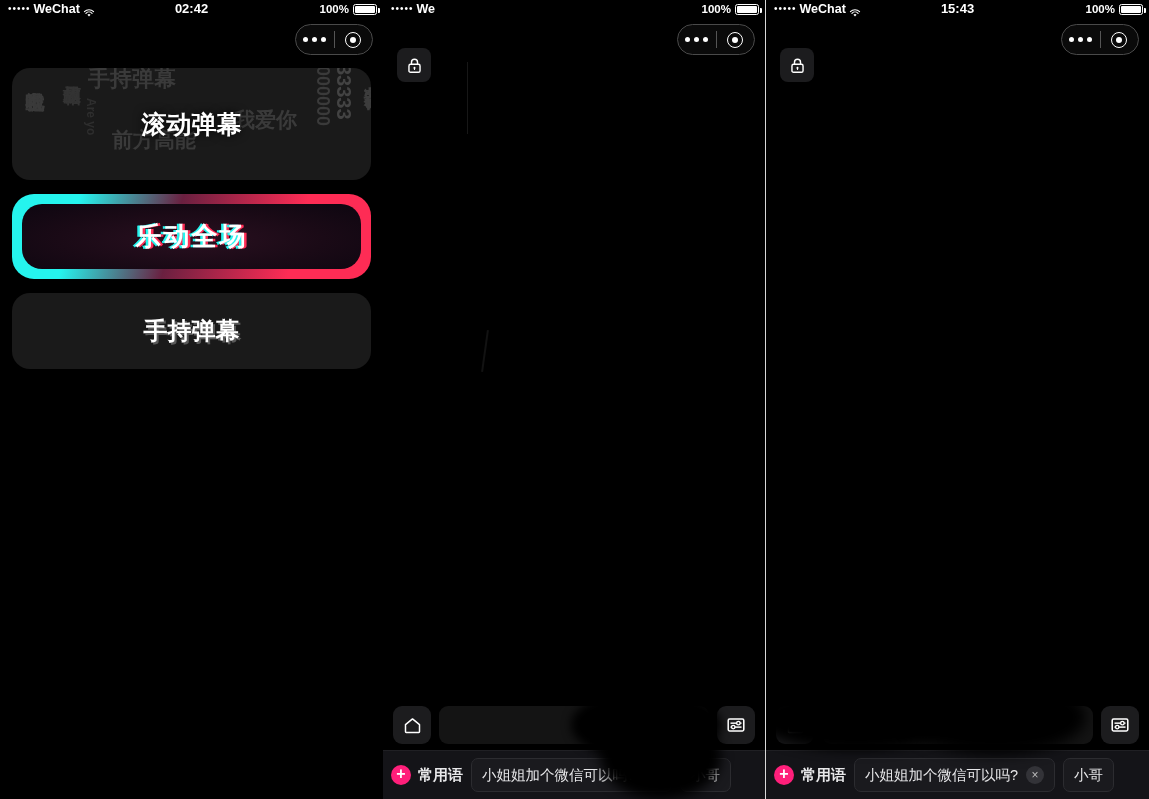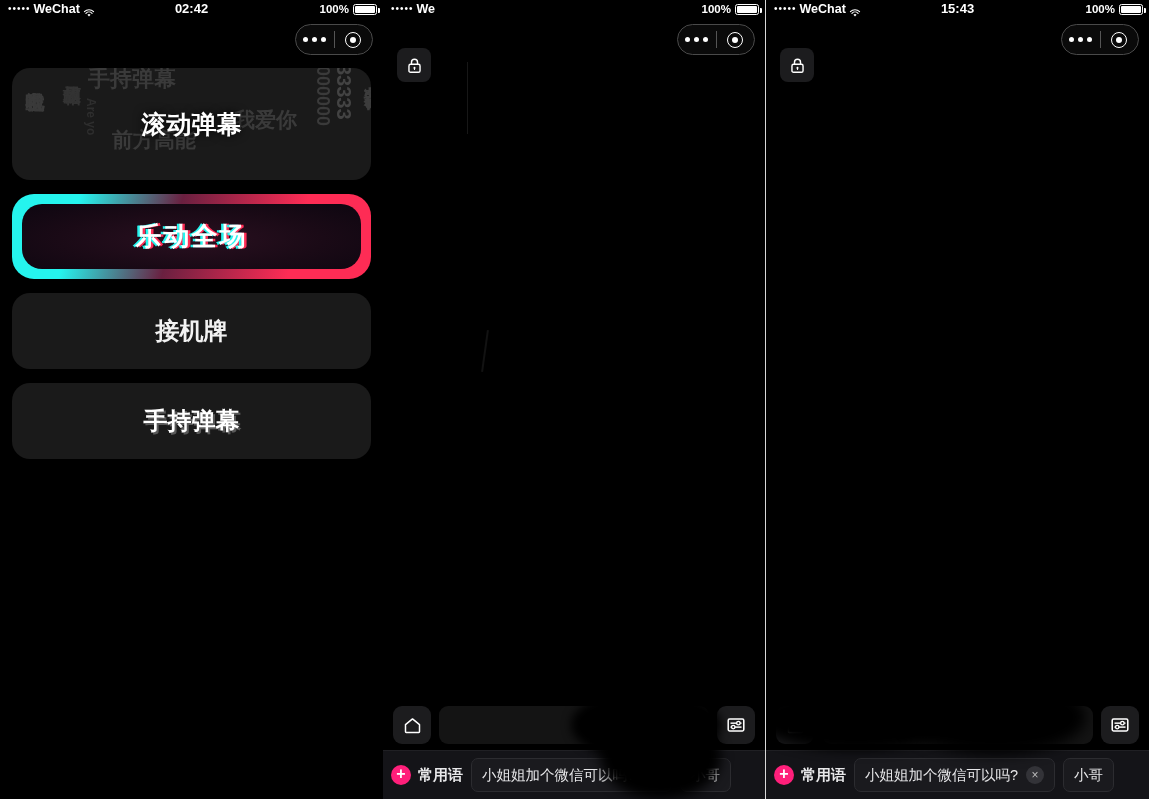--- a/index.html
+++ b/index.html
@@ -214,23 +214,20 @@
       </div>
 
       <div class="card" id="card-neon">
         <span class="inner">
           <span class="card-label">乐动全场</span>
         </span>
       </div>
 
 
 
-      <div class="card card-plain" id="card-pickup">
-        <span class="card-label">接机牌</span>
-      </div>
 
       <div class="card card-plain" id="card-seat">
         <span class="card-label">手持弹幕</span>
       </div>
 
     </div>
   </div>
 
   <div class="panel" id="panel-2">
 

